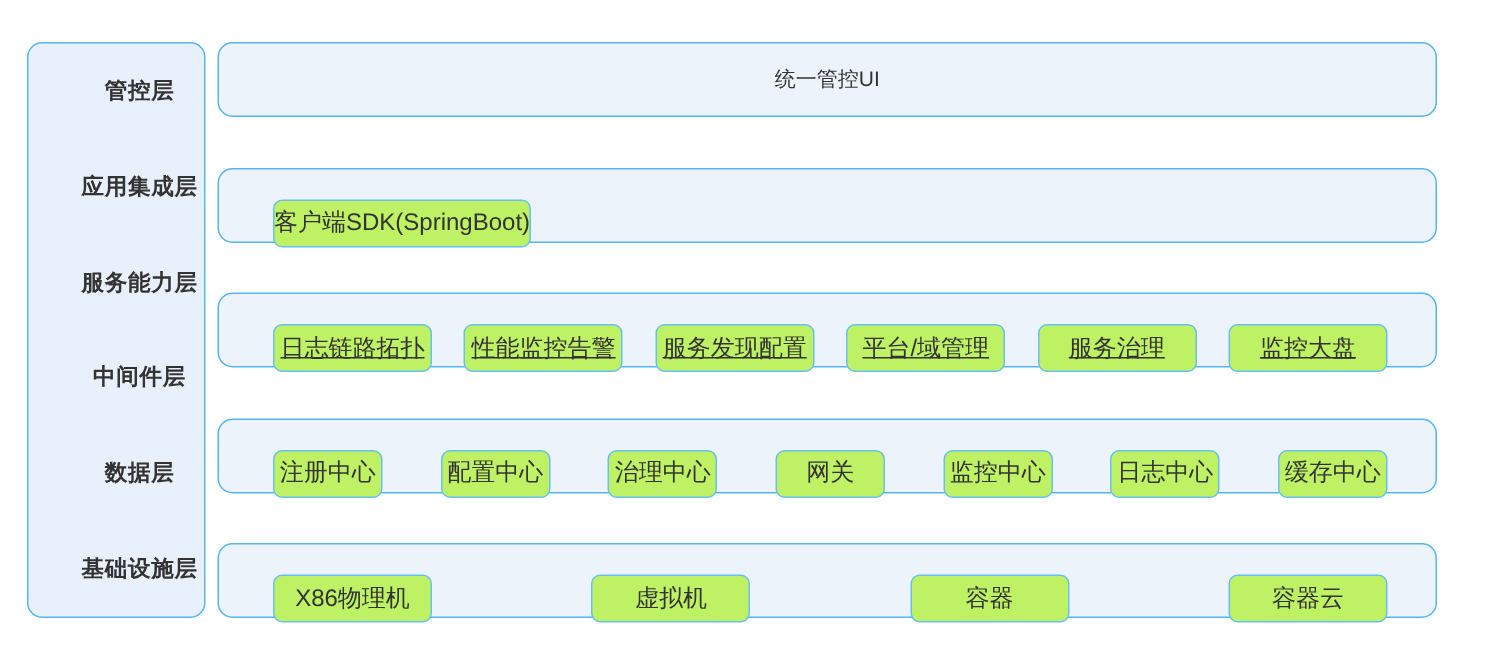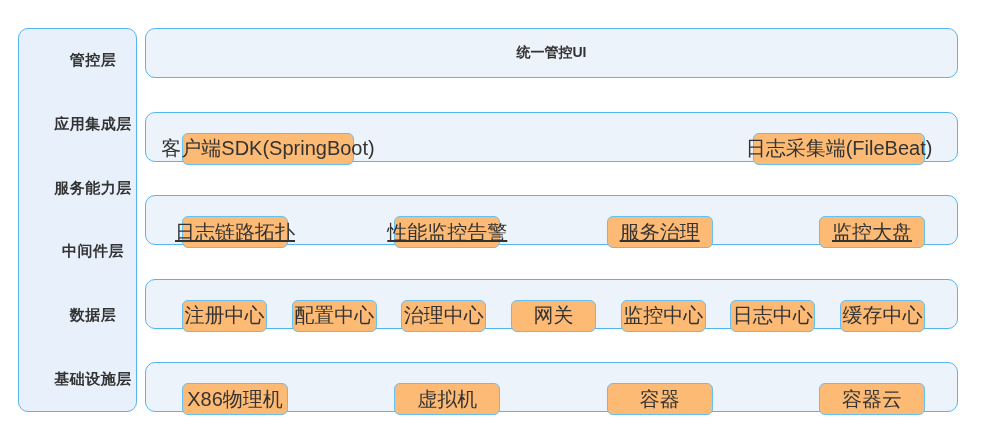--- a/index.html
+++ b/index.html
@@ -58,41 +58,40 @@
     justify-content: space-between;
     padding: 0 32px 0 36px;
   }
   .row.center {
     justify-content: center;
     padding: 0;
   }
   .row-title {
     font-size: 14px;
     color: #333333;
-    font-weight: bold;
   }
   .box {
     height: 32px;
     box-sizing: border-box;
-    background: #fdba74;
+    background: #bef264;
     border: 1px solid #66c0f3;
     border-radius: 6px;
     display: flex;
     align-items: center;
     justify-content: center;
-    font-size: 20px;
+    font-size: 16px;
     color: #333333;
     flex: none;
     white-space: nowrap;
     margin-top: 24px;
   }
   .w-lg  { width: 172px; }  
   .w-md  { width: 106px; }  
   .w-sm  { width: 106px; text-decoration: underline; }  
-  .w-xs  { width: 85px;  }  
+  .w-xs  { width: 73px;  }  
 </style>
 </head>
 <body>
 
 <div class="canvas">
 
   <aside class="sidebar">
     <div class="layer-label">管控层</div>
     <div class="layer-label">应用集成层</div>
     <div class="layer-label">服务能力层</div>
@@ -102,26 +101,27 @@
   </aside>
 
   <main class="rows">
 
     <section class="row center">
       <div class="row-title">统一管控UI</div>
     </section>
 
     <section class="row">
       <div class="box w-lg">客户端SDK(SpringBoot)</div>
-      <div class="box w-lg">日志采集端(FileBeat)</div>
     </section>
 
     <section class="row">
       <div class="box w-sm">日志链路拓扑</div>
       <div class="box w-sm">性能监控告警</div>
+      <div class="box w-sm">服务发现配置</div>
+      <div class="box w-sm">平台/域管理</div>
       <div class="box w-sm">服务治理</div>
       <div class="box w-sm">监控大盘</div>
     </section>
 
     <section class="row">
       <div class="box w-xs">注册中心</div>
       <div class="box w-xs">配置中心</div>
       <div class="box w-xs">治理中心</div>
       <div class="box w-xs">网关</div>
       <div class="box w-xs">监控中心</div>

